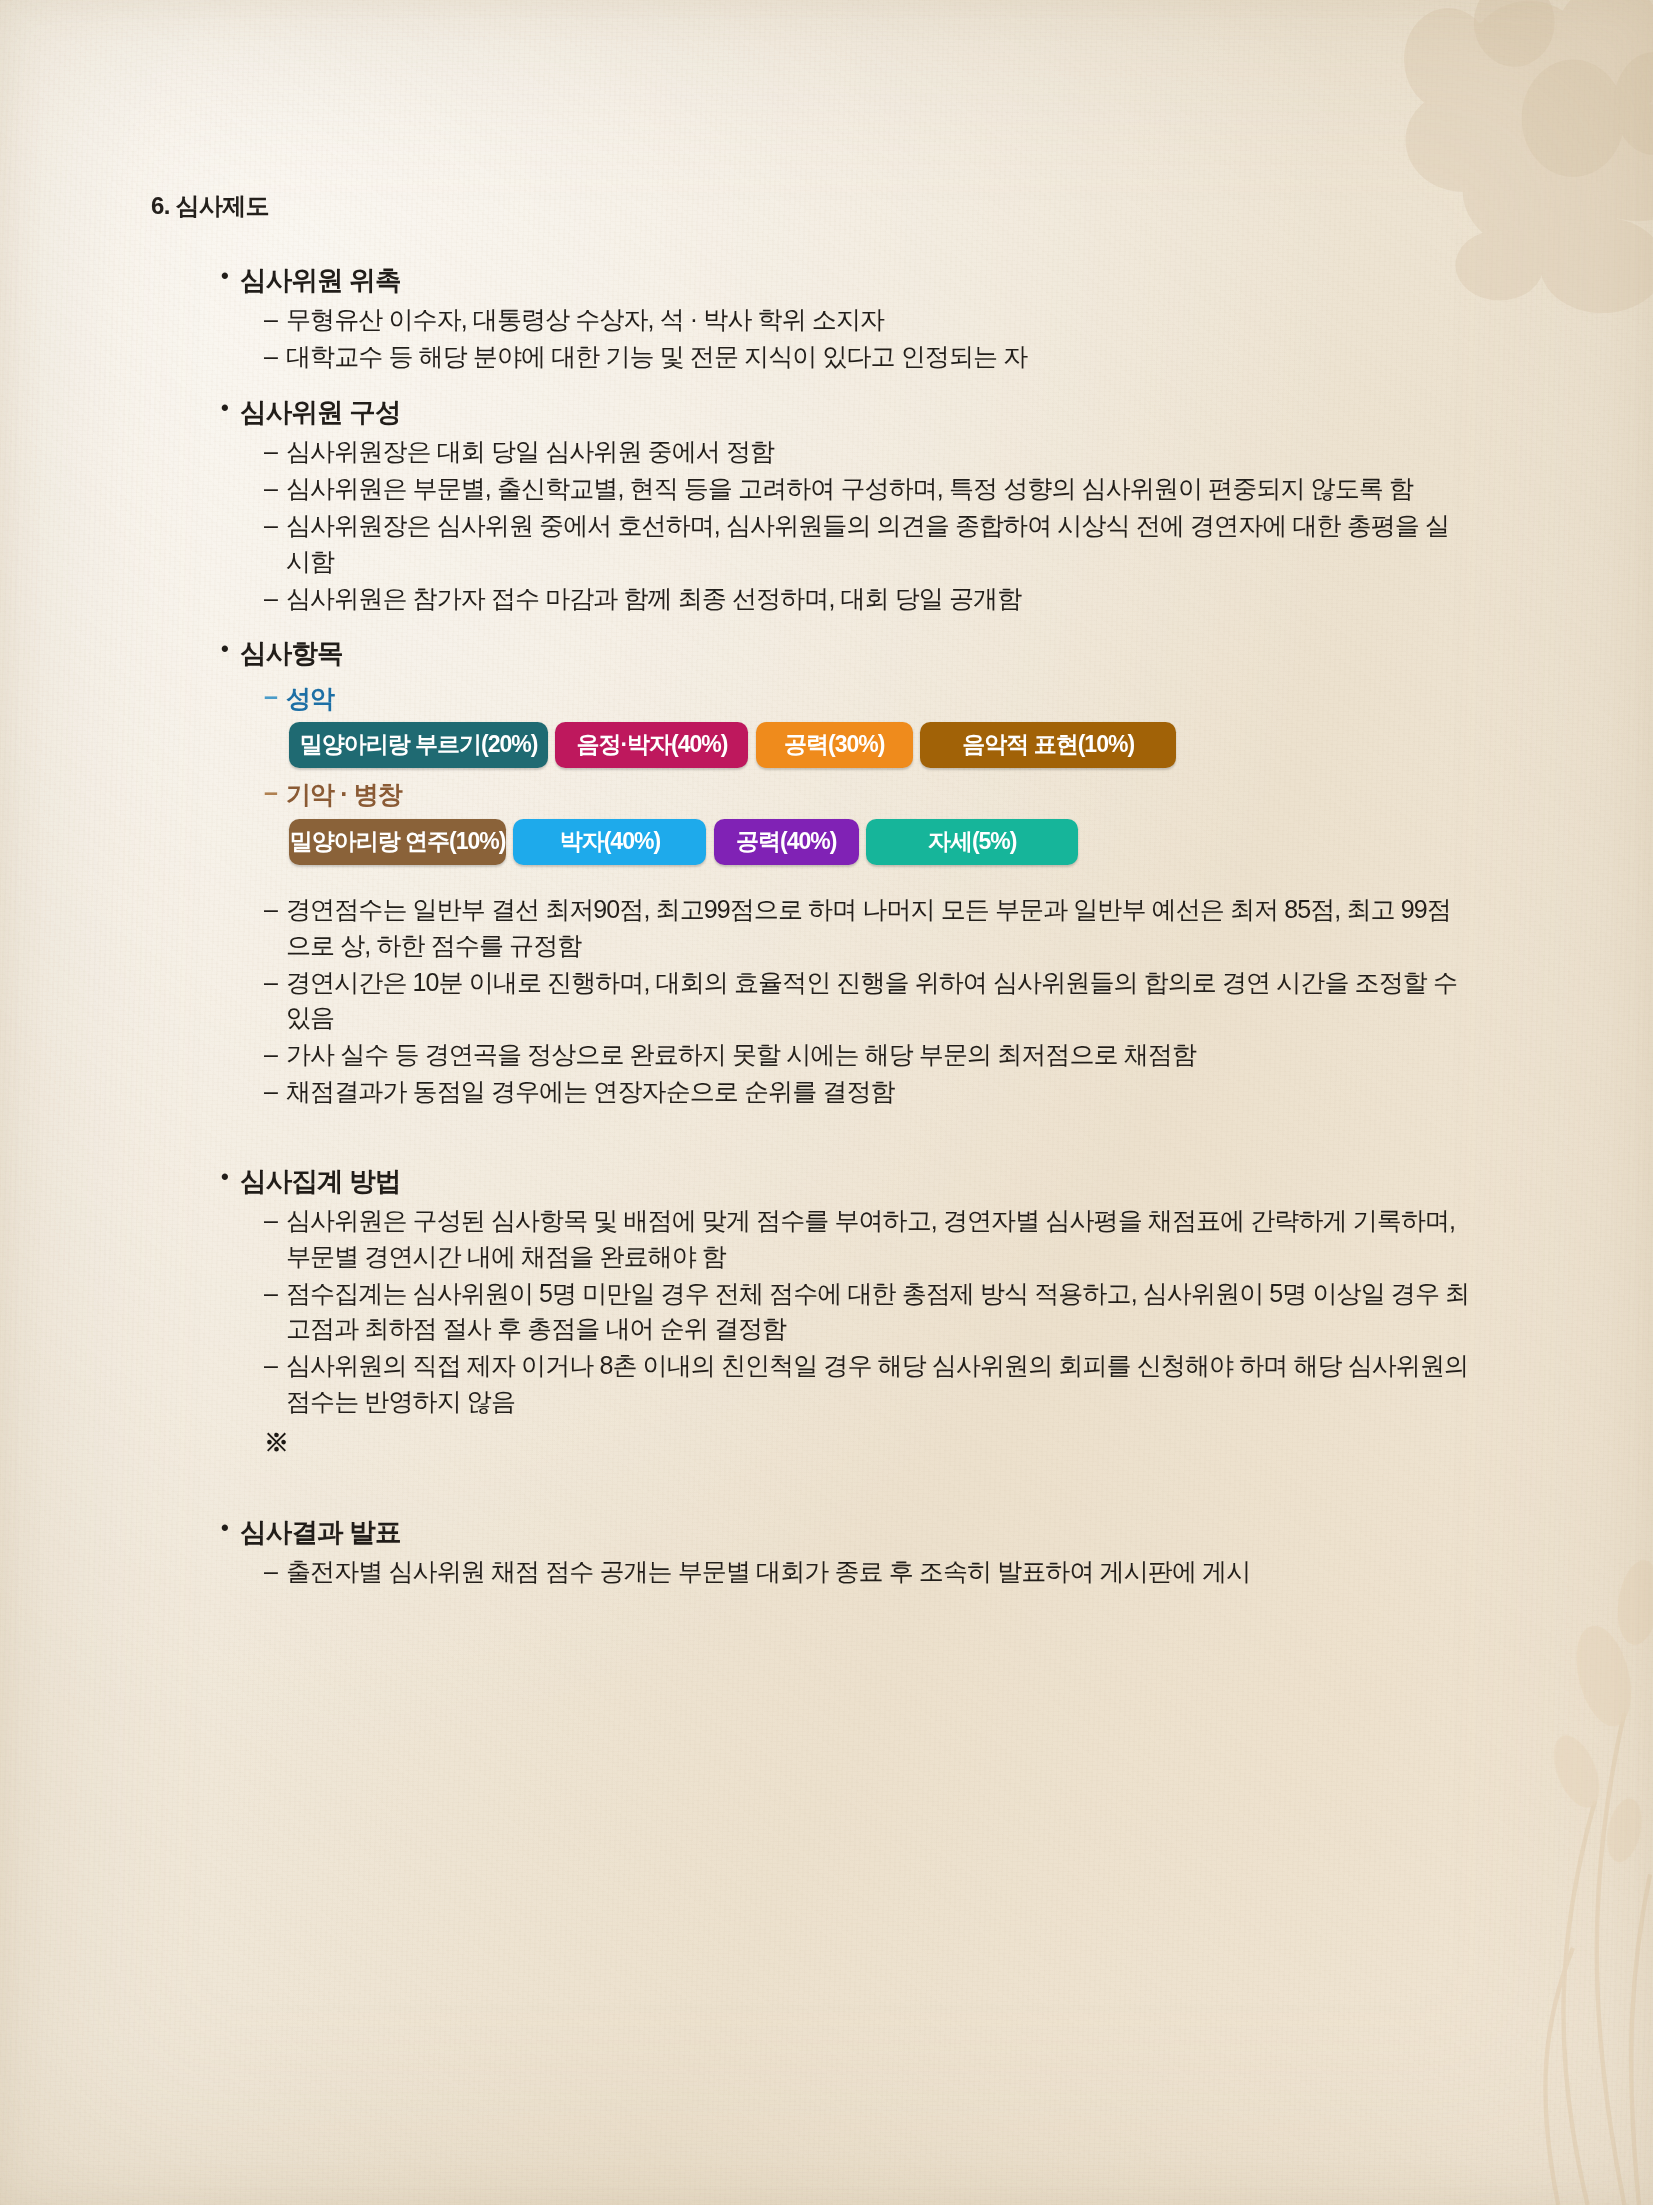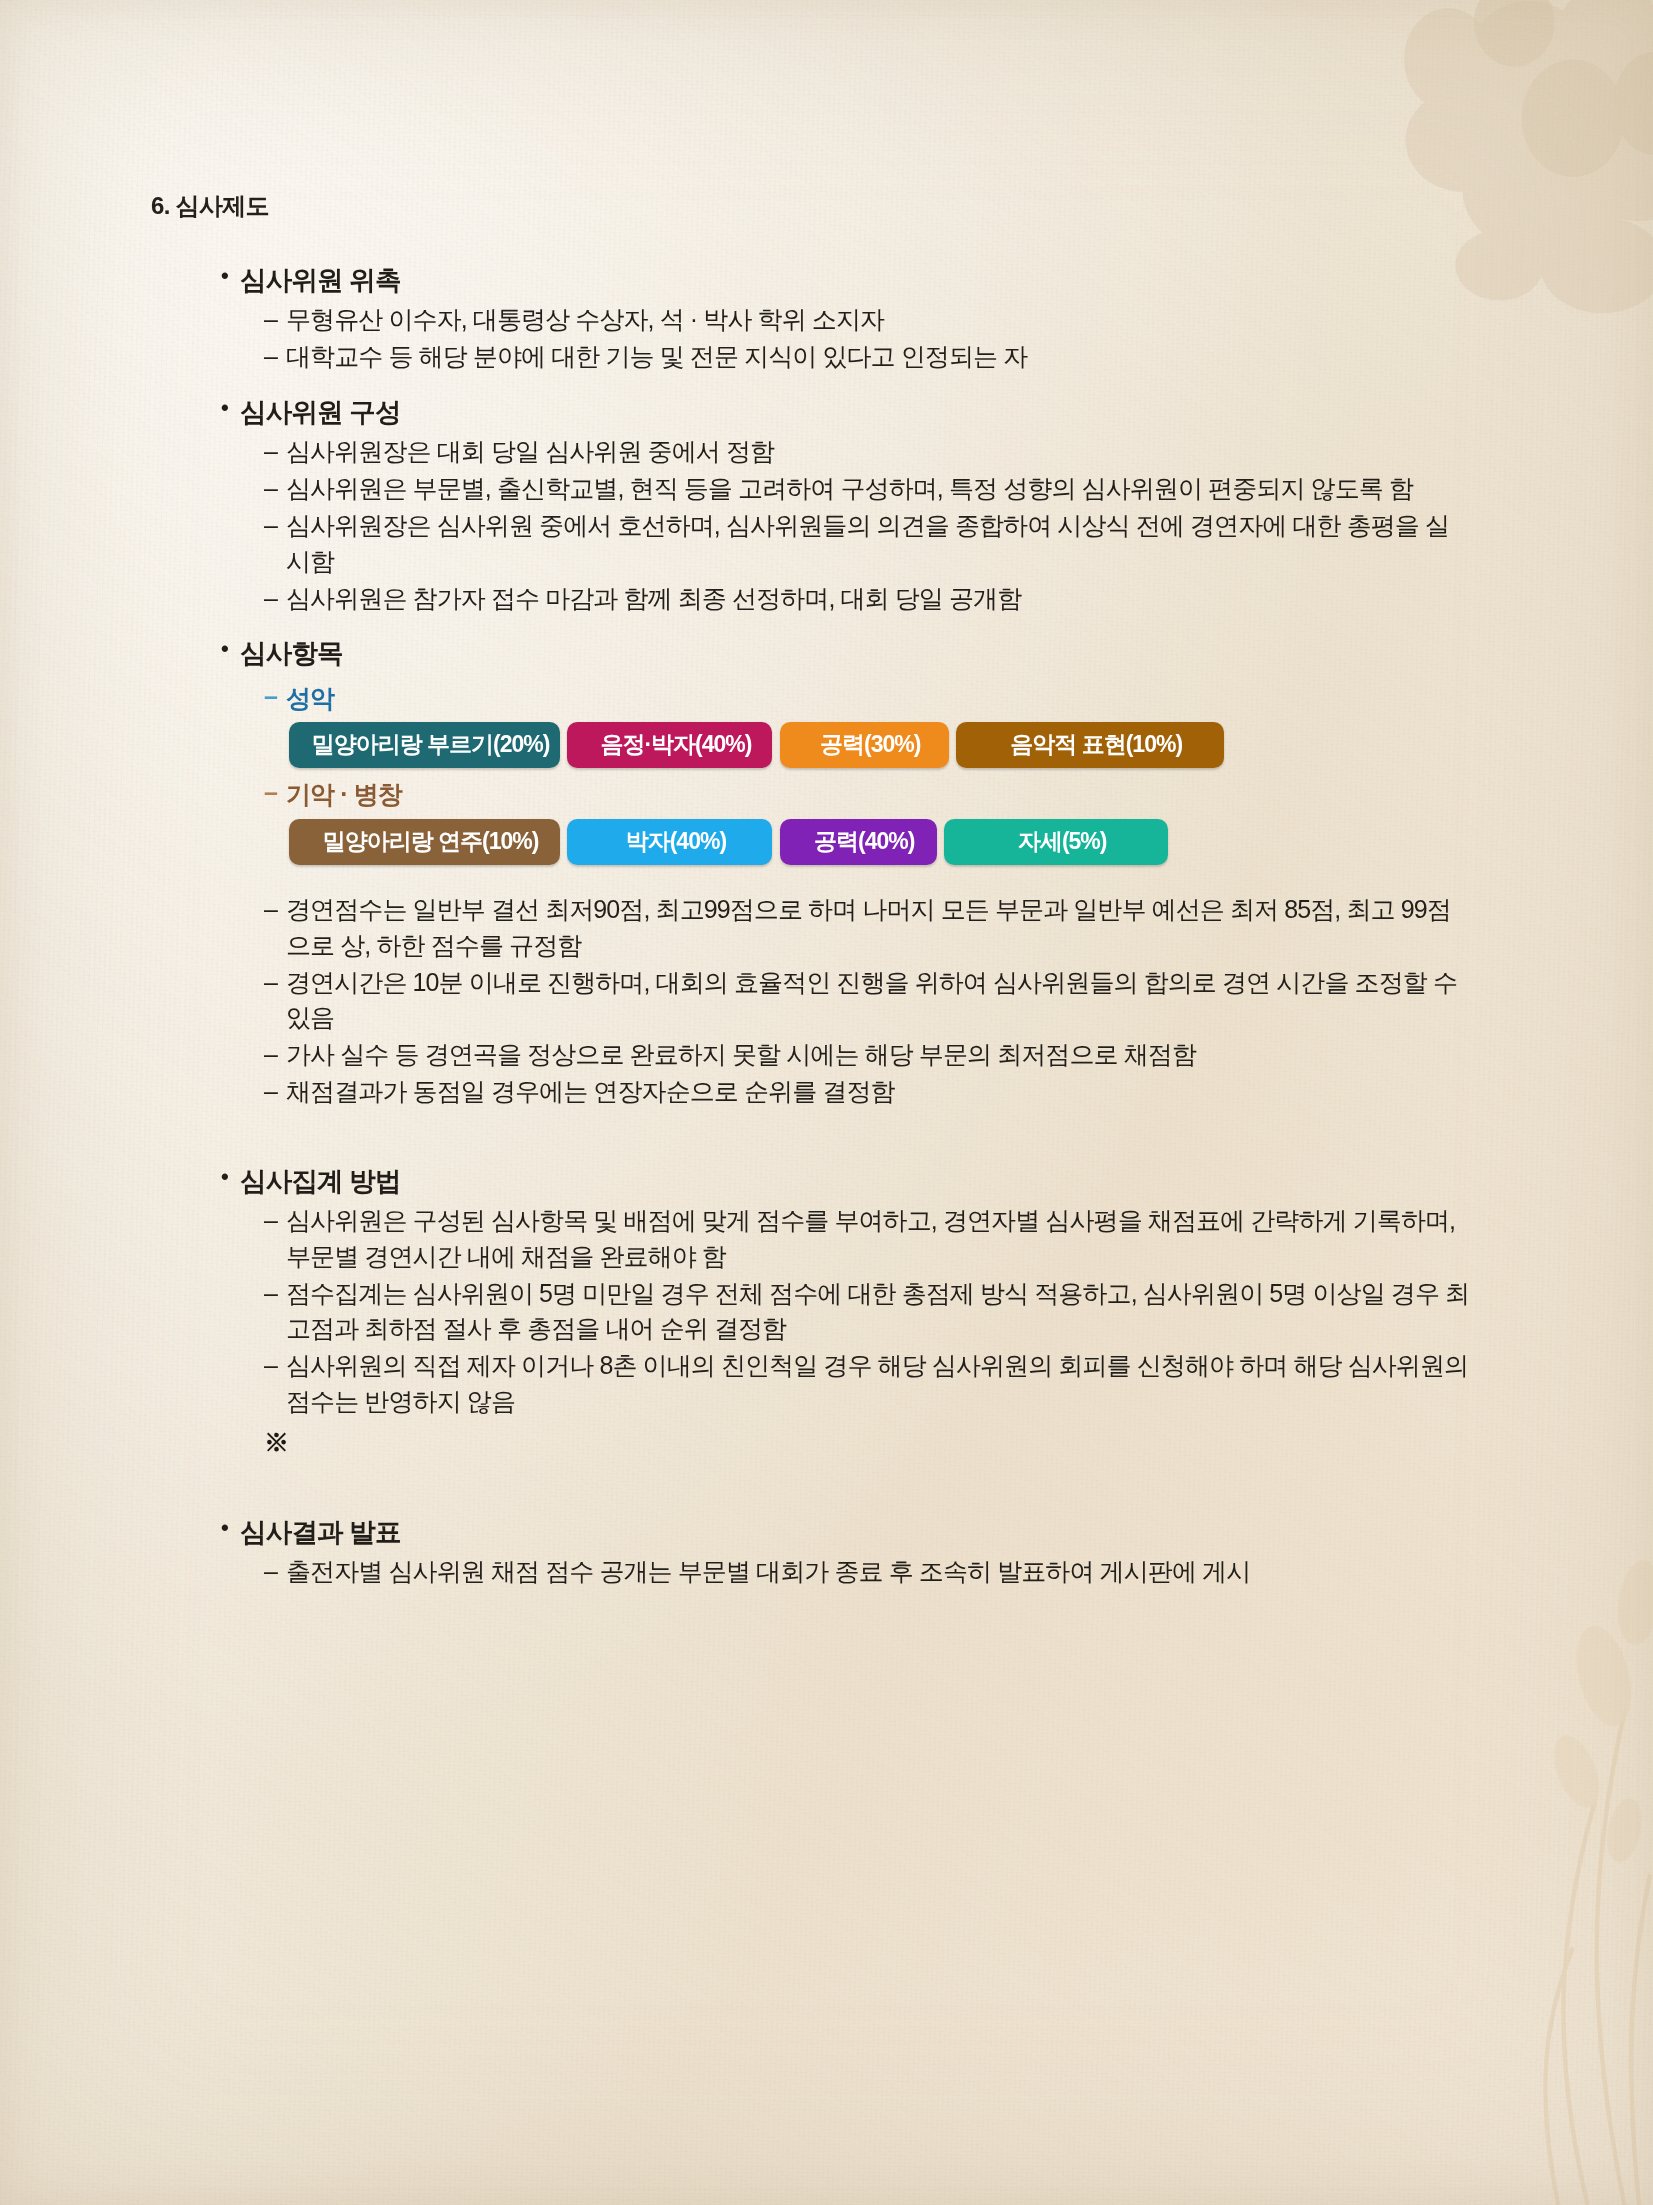--- a/index.html
+++ b/index.html
@@ -150,21 +150,20 @@
     color: #fff;
     font-size: 23px;
     font-weight: bold;
     letter-spacing: -1px;
     display: flex;
     align-items: center;
     justify-content: center;
     height: 46px;
     box-shadow: 0 1.5px 2.2px rgba(0,0,0,.18);
     white-space: nowrap;
-    padding-left: 12px;
   }
 
   .note {
     display:flex;
     align-items:flex-start;
     font-size: 25px;
     font-weight: bold;
     letter-spacing: -0.9px;
     line-height: 1.42;
     padding-left: 43px;
@@ -287,21 +286,21 @@
         <div class="chip" style="background:#a16207; width:256px;">
           <span>음악적 표현(10%)</span>
         </div>
       </div>
 
       <div class="sub-head brown">
         <span class="dash">–</span>
         <span>기악 ·  병창</span>
       </div>
       <div class="chips">
-        <div class="chip" style="background:#8a6239; width:259px;">
+        <div class="chip" style="background:#8a6239; width:217px;">
           <span>밀양아리랑 연주(10%)</span>
         </div>
         <div class="chip" style="background:#1eaaeb; width:193px;">
           <span>박자(40%)</span>
         </div>
         <div class="chip" style="background:#8022b5; width:145px;">
           <span>공력(40%)</span>
         </div>
         <div class="chip" style="background:#16b59a; width:212px;">
           <span>자세(5%)</span>

